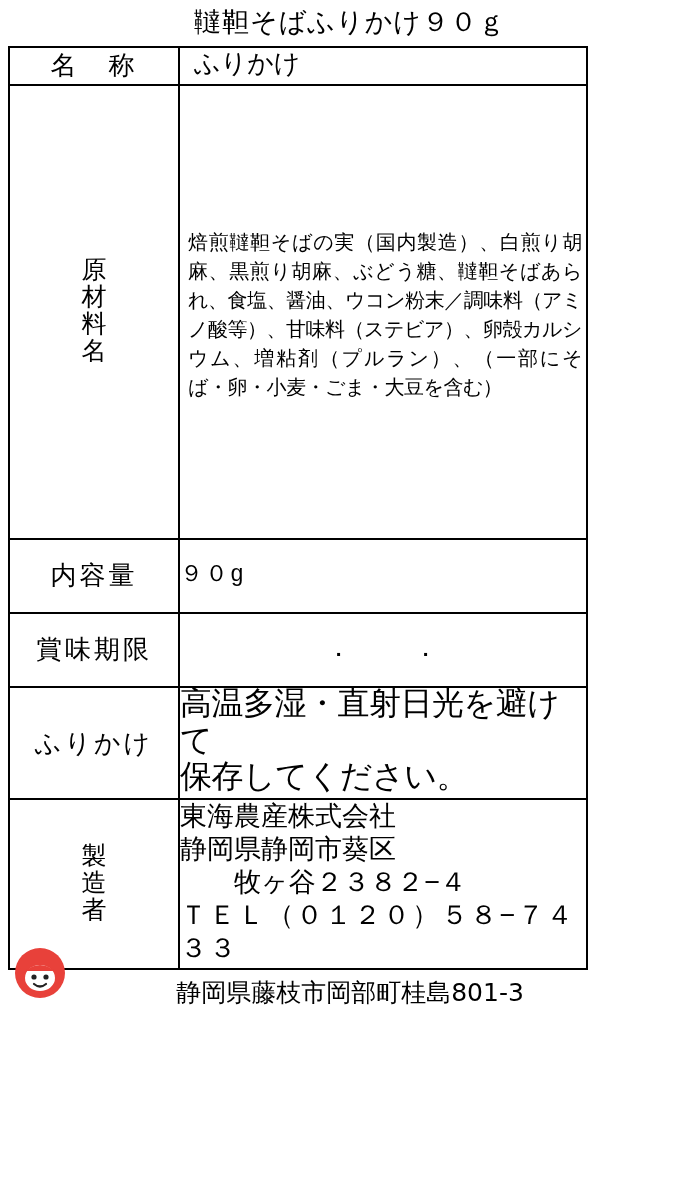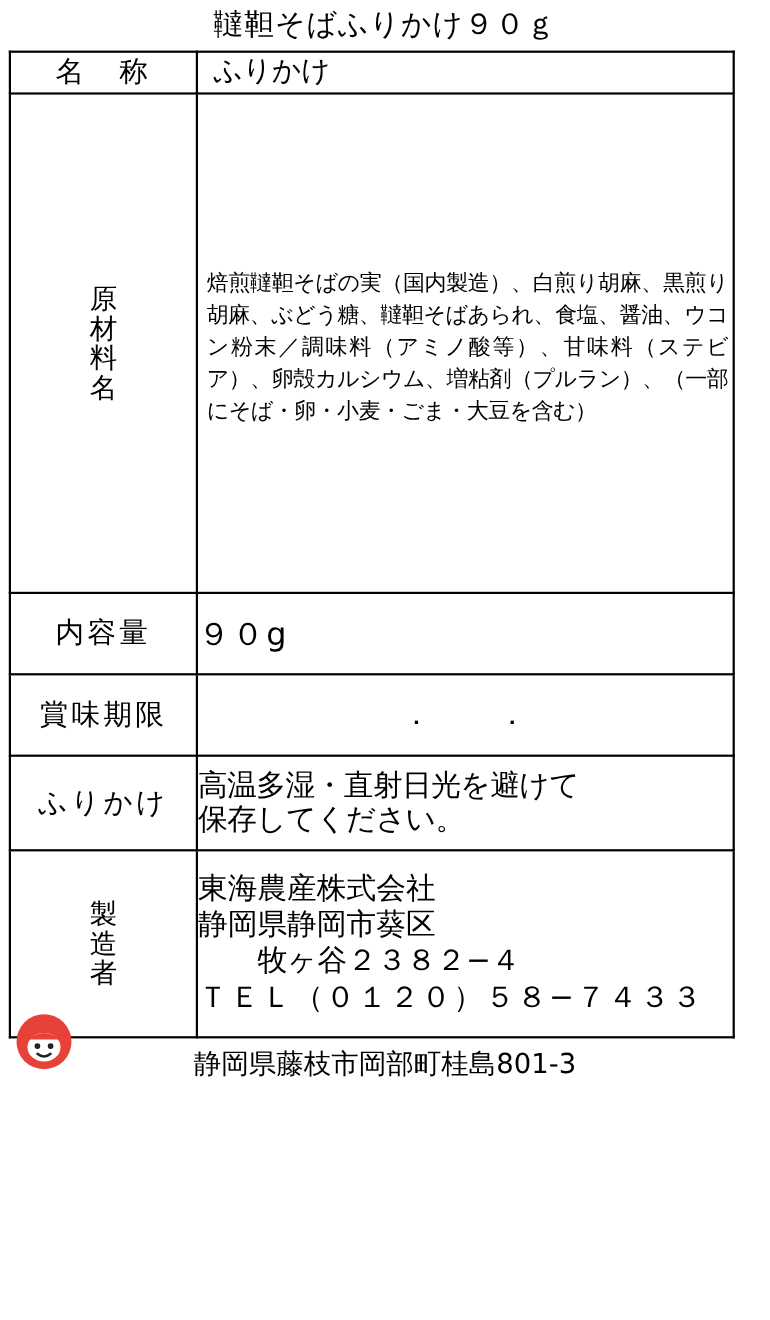--- a/index.html
+++ b/index.html
@@ -25,23 +25,24 @@
     text-align: center;
     font-size: 27px;
     letter-spacing: 1px;
     padding-top: 4px;
     padding-bottom: 6px;
     white-space: nowrap;
     font-weight: 500;
   }
   table.label {
     border-collapse: collapse;
-    width: 660px;
+    width: 580px;
     margin: 0 8px;
     table-layout: fixed;
+    font-family: Liberation Mono, monospace;
   }
   table.label td {
     border: 2px solid #000000;
     vertical-align: middle;
     padding: 0;
   }
   .hcell {
     text-align: center;
     font-size: 26px;
     letter-spacing: 3px;
@@ -70,33 +71,33 @@
     vertical-align: top;
   }
   .ing-text {
     font-size: 20px;
     line-height: 1.45;
     padding: 8px 4px 0 8px;
     text-align: justify;
     letter-spacing: -0.5px;
   }
   .amount-val {
-    font-size: 29px;
+    font-size: 23px;
     letter-spacing: 2px;
     padding-left: 14px;
     margin-left: 40px;
   }
   .date-val {
     font-size: 27px;
     letter-spacing: 2px;
     text-align: center;
     padding-left: 40px;
   }
   .storage-val {
-    font-size: 27px;
+    font-size: 32px;
     line-height: 1.15;
     padding: 2px 2px 2px 4px;
     letter-spacing: -0.5px;
     margin-left: 10px;
   }
   .maker-cell {
     font-size: 27px;
     line-height: 1.22;
     padding: 4px 2px 4px 6px;
     letter-spacing: 0px;

